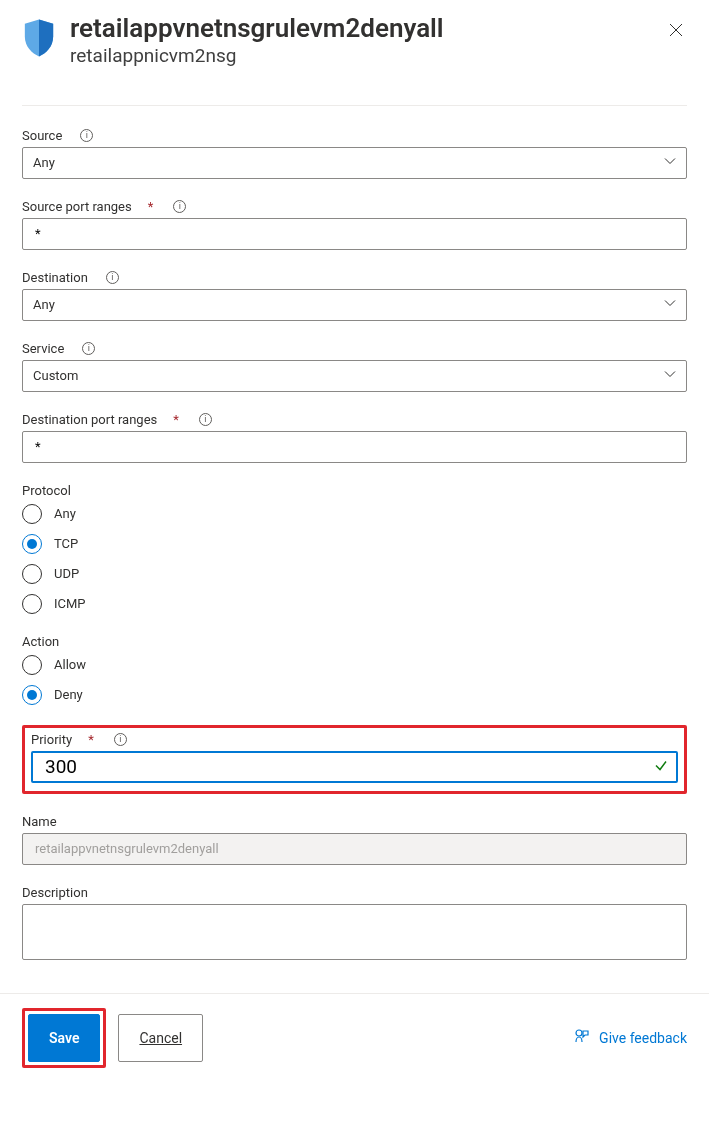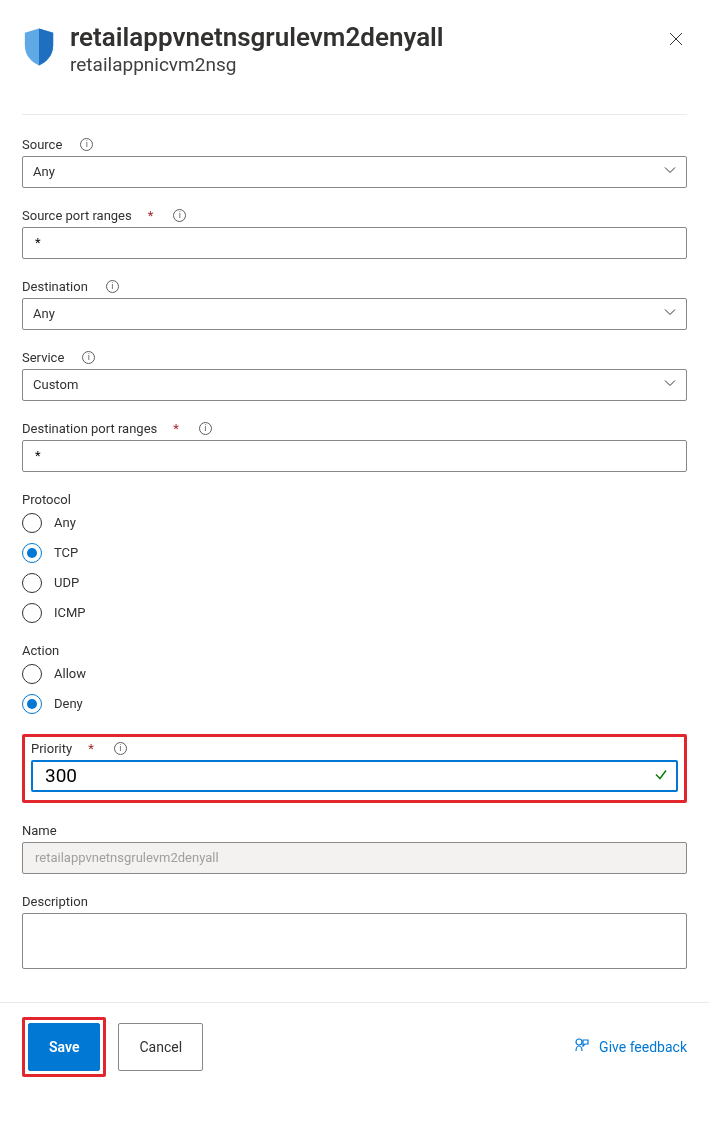--- a/index.html
+++ b/index.html
@@ -4,21 +4,21 @@
 <style>
   * { box-sizing: border-box; }
   body {
     margin: 0;
     font-family: "Segoe UI", -apple-system, BlinkMacSystemFont, Roboto, sans-serif;
     font-size: 13px;
     color: #323130;
     background: #ffffff;
     width: 709px;
   }
-  .panel { padding: 9px 22px 0 22px; }
+  .panel { padding: 0 22px 0 22px; }
   .header {
     display: flex;
     align-items: flex-start;
     padding: 14px 0 8px 0;
   }
   .shield { flex: 0 0 auto; margin-right: 14px; margin-top: 4px; }
   .title-block { flex: 1 1 auto; }
   .title { font-size: 26px; font-weight: 600; line-height: 1.15; }
   .subtitle { font-size: 19px; color: #404040; margin-top: 0px; }
   .close-btn { flex: 0 0 auto; cursor: pointer; font-size: 16px; color: #323130; padding: 2px 4px; margin-top: 6px; }
@@ -53,21 +53,21 @@
   .priority-input-wrap { position:relative; }
   .priority-input { border:2px solid #0078d4; height:32px; padding:0 30px 0 10px; display:flex; align-items:center; border-radius:2px; }
   .priority-input input { border:none; outline:none; width:100%; font-size:19px; font-family:inherit; }
   .check-ic { position:absolute; right:10px; top:50%; transform:translateY(-50%); color:#107c10; }
   .footer-sep { border-top:1px solid #edebe9; margin-top:30px; }
   .footer { display:flex; align-items:center; justify-content:space-between; padding:14px 22px 18px 22px; }
   .footer-left { display:flex; align-items:center; gap:12px; }
   .save-highlight { border:3px solid #e1262d; padding:3px; border-radius:2px; }
   .btn { height:48px; padding:0 20px; font-size:14px; border-radius:2px; cursor:pointer; display:inline-flex; align-items:center; justify-content:center; font-family:inherit; }
   .btn-primary { background:#0078d4; color:#fff; border:1px solid #0078d4; font-weight:600; }
-  .btn-secondary { background:#fff; color:#323130; border:1px solid #8a8886; }
+  .btn-secondary { background:#fff; color:#323130; border:1px solid #8a8886;text-decoration:underline; }
   .feedback { color:#0078d4; display:flex; align-items:center; gap:8px; cursor:pointer; font-size:14px; }
   .chev-svg { width:12px; height:12px; }
 </style>
 </head>
 <body>
 
 <div class="panel">
   <div class="header">
     <div class="shield">
       <svg width="34" height="40" viewBox="0 0 24 28">

